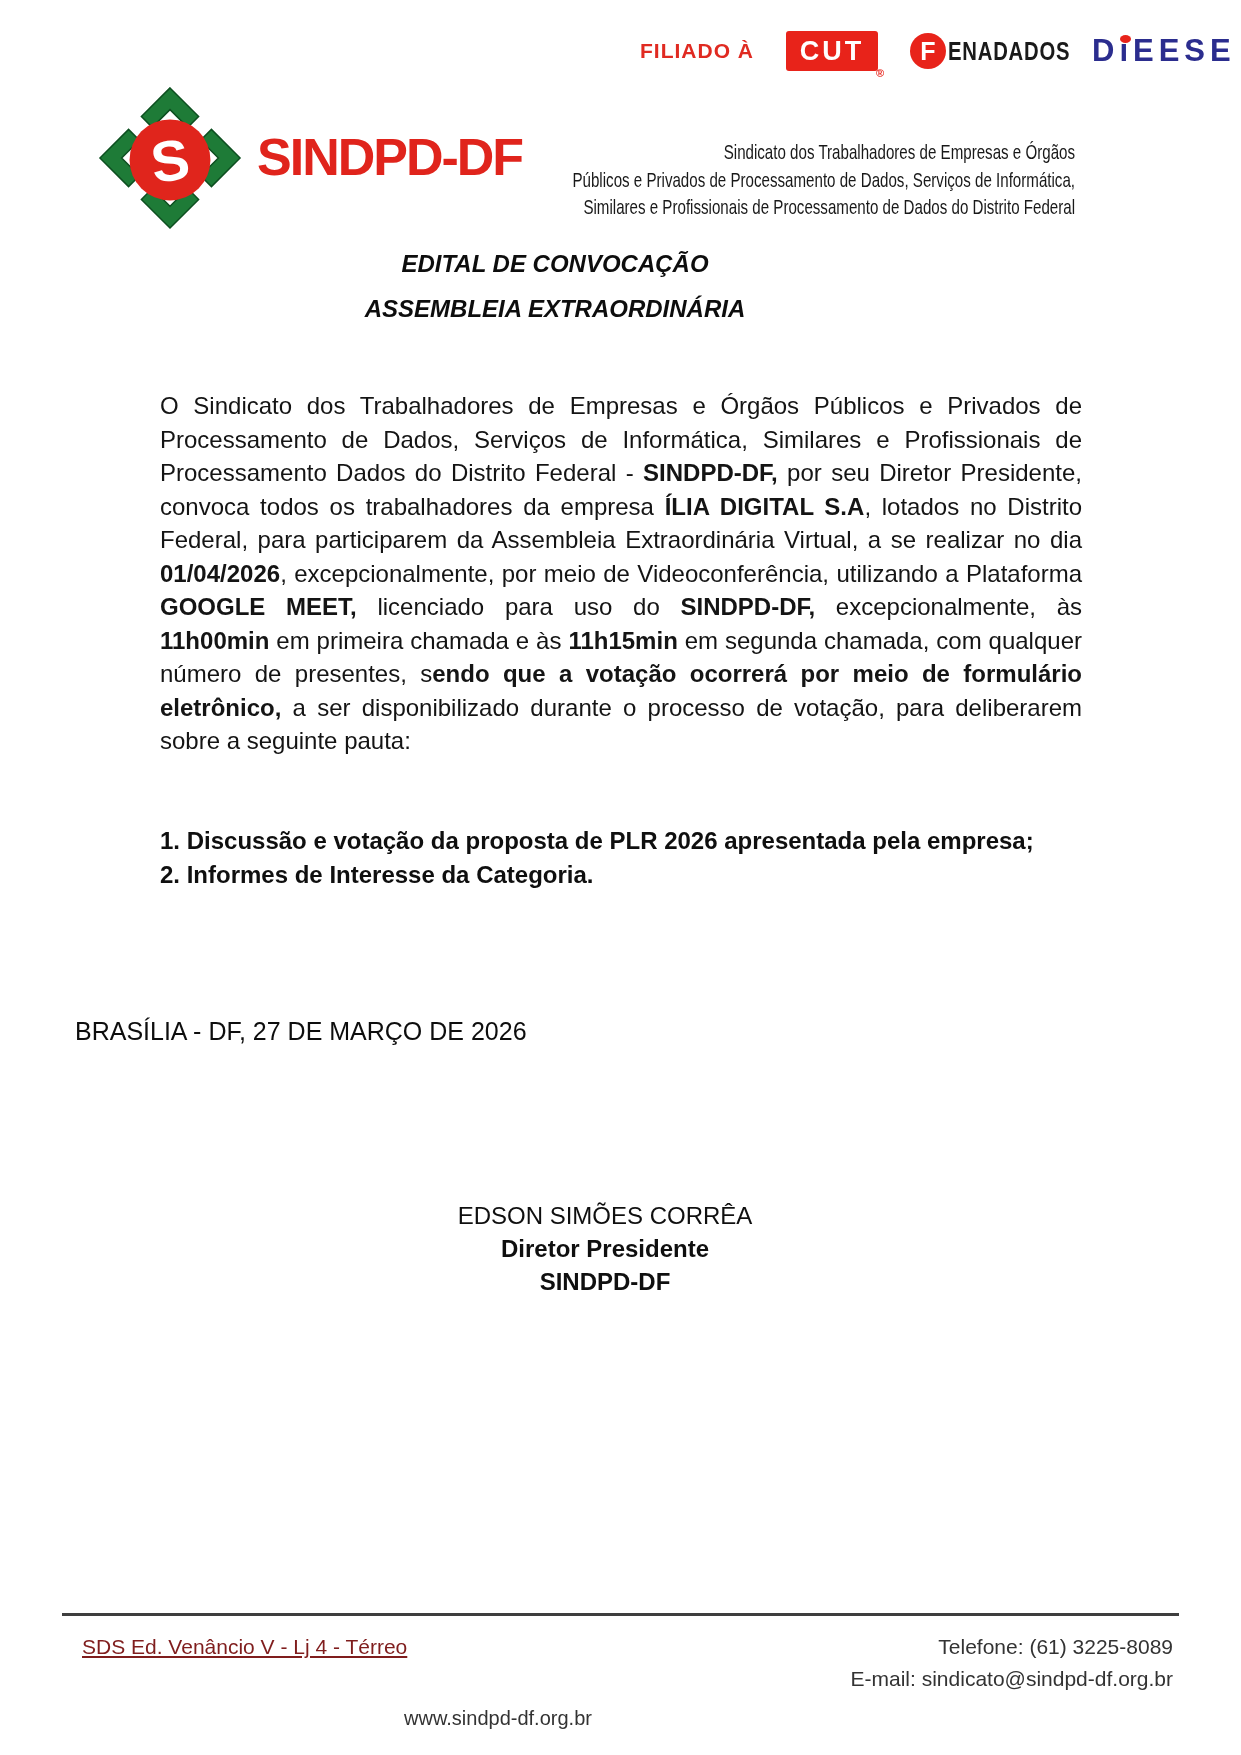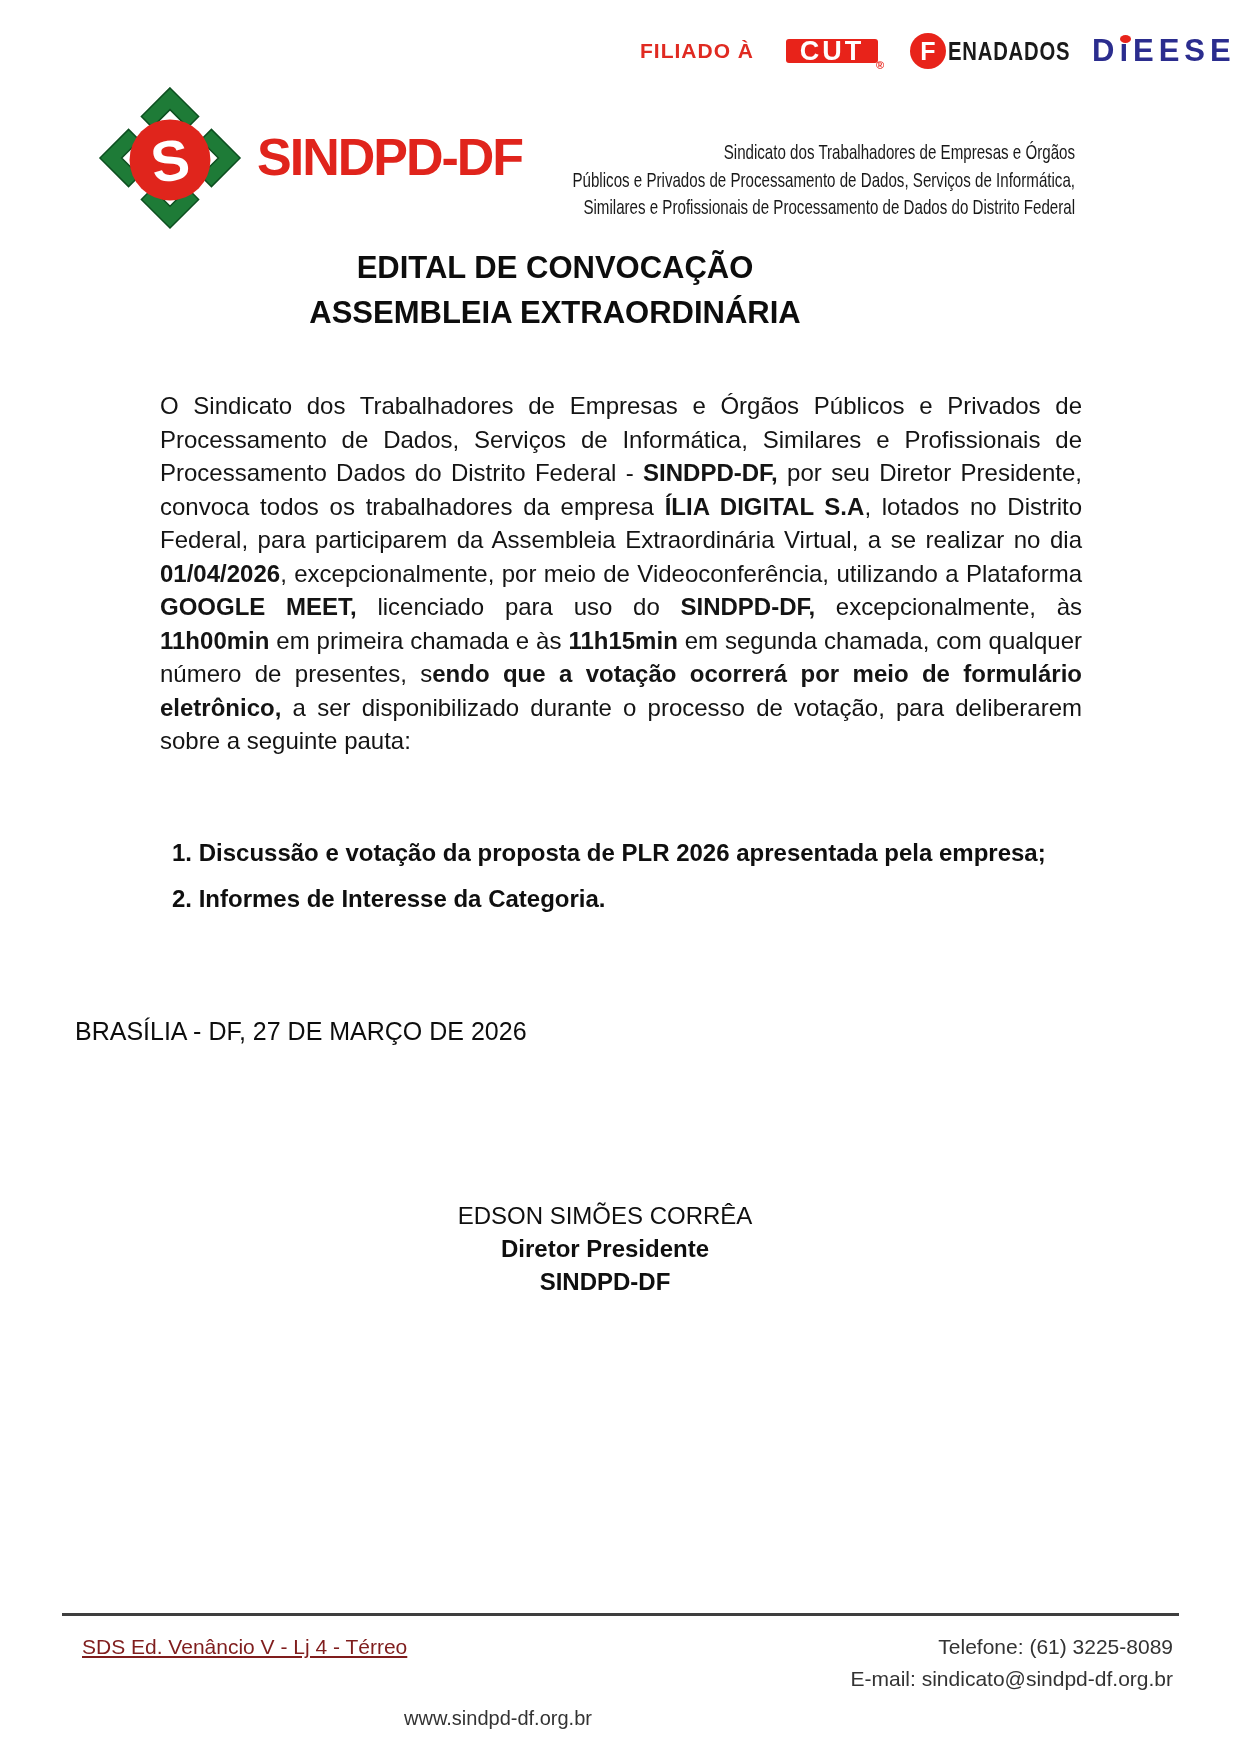--- a/index.html
+++ b/index.html
@@ -4,50 +4,50 @@
 <style>
   html,body{margin:0;padding:0;background:#888;}
   .page{
     position:relative;width:1241px;height:1755px;margin:0 auto;
     background:#ffffff;overflow:hidden;
     font-family:"Liberation Sans",sans-serif;color:#141414;
   }
   
   .affiliation{position:absolute;top:30px;left:640px;height:42px;display:flex;align-items:center;gap:32px;}
   .filiado{color:#e02a21;font-weight:bold;font-size:21px;letter-spacing:1px;white-space:nowrap;}
-  .cut-logo{position:relative;width:92px;height:24px;background:#e8231a;border-radius:3px;
+  .cut-logo{position:relative;width:92px;height:40px;background:#e8231a;border-radius:3px;
     display:flex;align-items:center;justify-content:center;}
   .cut-text{color:#fff;font-weight:bold;font-size:27px;letter-spacing:3px;line-height:1;}
   .cut-r{position:absolute;right:-6px;bottom:-8px;color:#e8231a;font-size:11px;font-weight:bold;}
   .fenadados{display:flex;align-items:center;gap:2px;}
   .fena-circle{width:36px;height:36px;border-radius:50%;background:#e8231a;color:#fff;
     display:flex;align-items:center;justify-content:center;font-weight:bold;font-size:25px;}
   .fena-text{display:inline-block;width:112px;white-space:nowrap;font-weight:bold;font-size:26px;
     color:#1a1a1a;transform:scaleX(0.78);transform-origin:left center;letter-spacing:1px;}
   .dieese{position:relative;color:#2b2d8e;font-weight:bold;font-size:31px;letter-spacing:5px;white-space:nowrap;}
   .i-wrap{position:relative;display:inline-block;}
   .red-dot{position:absolute;top:2px;left:1px;width:11px;height:8px;border-radius:50%;background:#e8231a;}
   
   .sindpd-logo{position:absolute;top:80px;left:96px;width:148px;height:152px;}
   .wordmark{position:absolute;top:127px;left:257px;font-size:52px;font-weight:bold;
     color:#e0241c;letter-spacing:-2px;white-space:nowrap;}
   .org-name{position:absolute;top:138px;right:166px;text-align:right;font-size:21px;line-height:27.5px;
     color:#191919;transform:scaleX(0.72);transform-origin:right top;white-space:nowrap;}
   
   .doc-title,.doc-subtitle{position:absolute;left:75px;width:960px;text-align:center;
-    font-weight:bold;font-size:31px;color:#0d0d0d;}
+    font-weight:bold;font-size:24px;color:#0d0d0d;font-style:italic;}
   .doc-title{top:250px;}
   .doc-subtitle{top:295px;}
   
   .body-par{position:absolute;top:389px;left:160px;width:922px;margin:0;
     font-size:24px;line-height:33.5px;text-align:justify;color:#141414;}
   .b{font-weight:bold;}
   .agenda{position:absolute;top:824px;left:160px;width:922px;font-weight:bold;
     font-size:24px;line-height:33.5px;text-align:justify;color:#0f0f0f;}
-  .agenda p{margin:12px;}
+  .agenda p{margin:0;}
   .dateline{position:absolute;top:1017px;left:75px;width:960px;text-align:left;
     font-weight:normal;font-size:25px;color:#0d0d0d;}
   .signature{position:absolute;top:1199px;left:75px;width:1060px;text-align:center;
     font-size:24px;line-height:33px;color:#0f0f0f;}
   .sig-bold{font-weight:bold;}
   
   .footer-rule{position:absolute;top:1613px;left:62px;width:1117px;height:3px;background:#3e3e3e;}
   .footer-left{position:absolute;top:1631px;left:82px;font-size:21px;line-height:32px;color:#7f1d1d;text-decoration:underline;}
   .footer-right{position:absolute;top:1631px;right:68px;font-size:21px;line-height:32px;color:#333;text-align:right;margin-left:44px;}
   .website{position:absolute;top:1707px;left:0;width:996px;text-align:center;font-size:20px;color:#333;}

